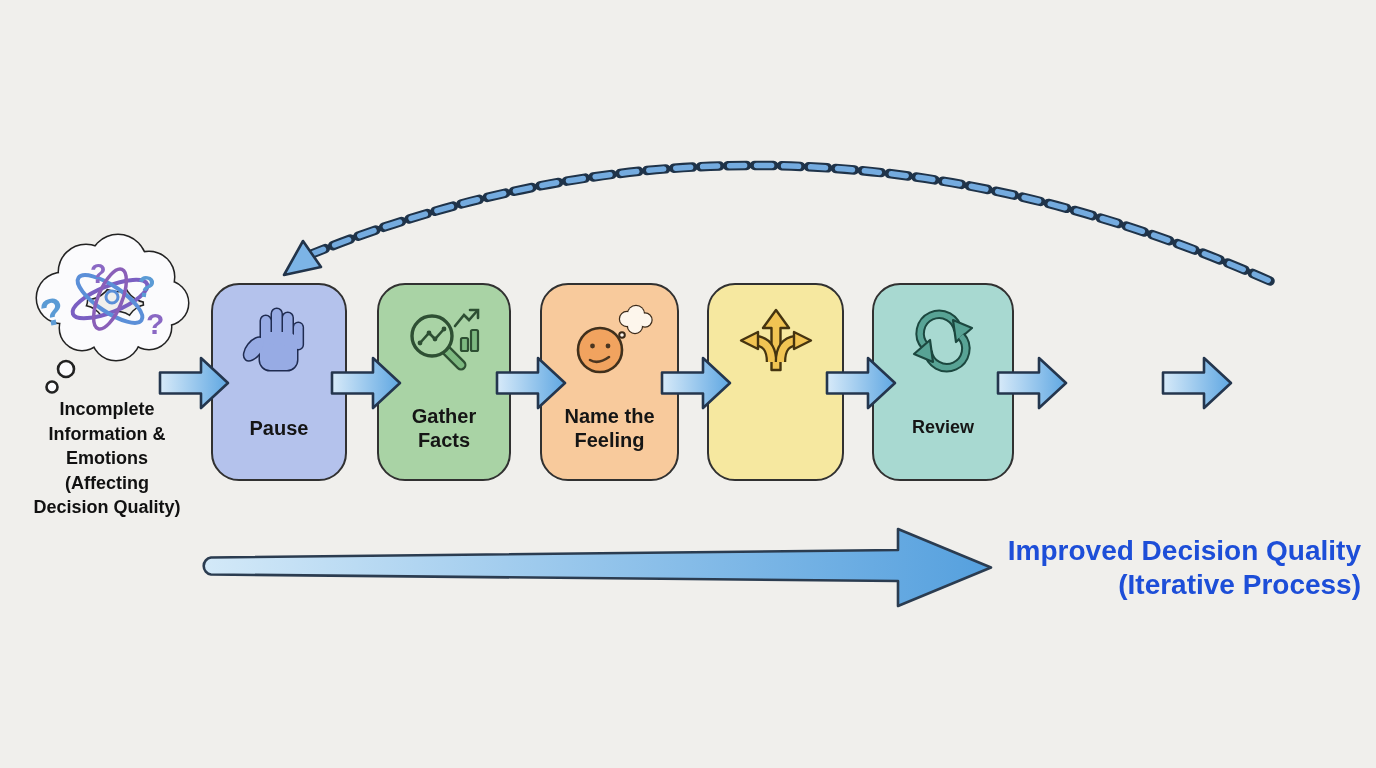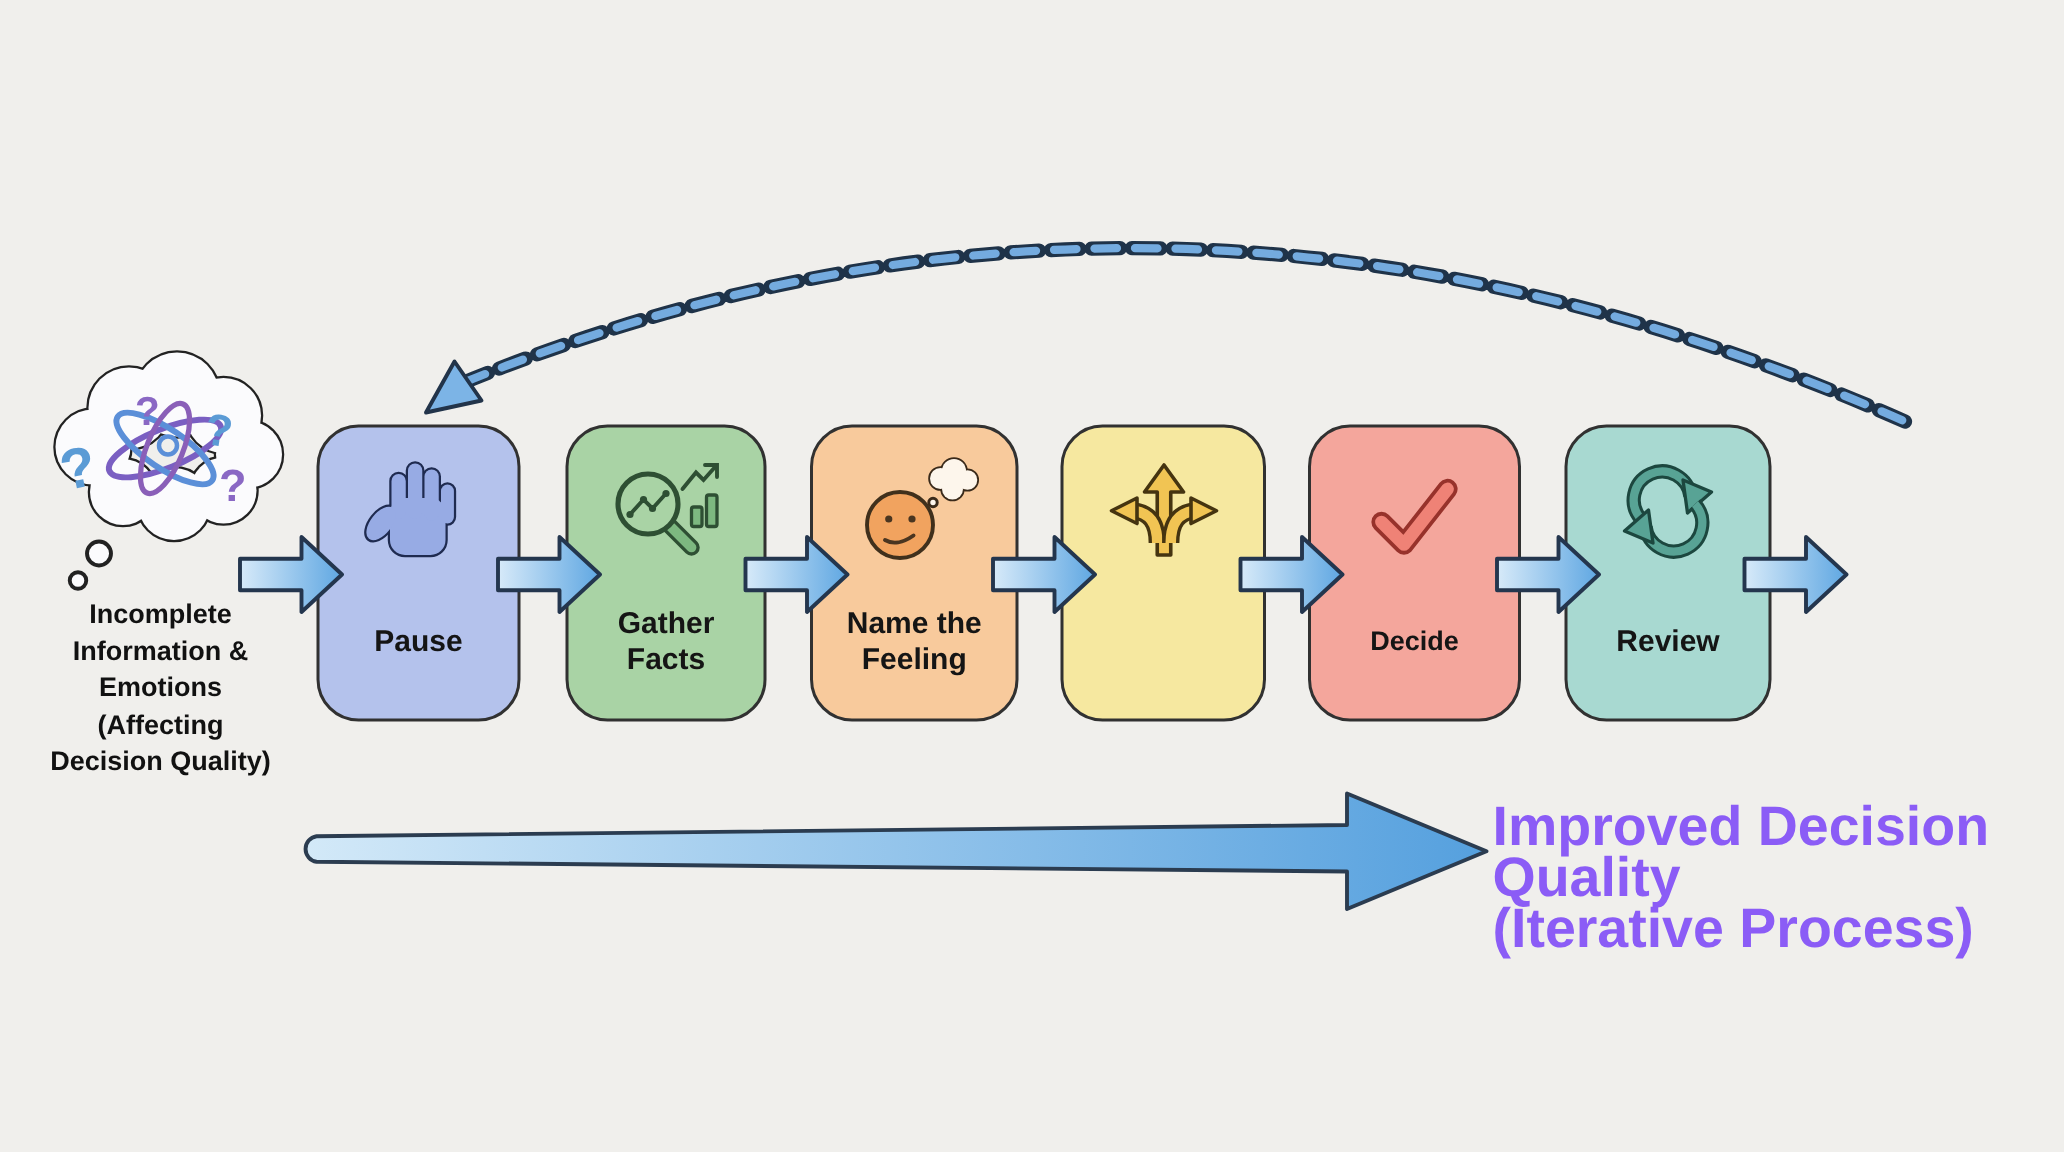--- a/index.html
+++ b/index.html
@@ -46,22 +46,22 @@
   }
   .step:nth-of-type(5) .step-label{font-size:18px;}
 
   .left-label{
     position:absolute;left:10px;top:397px;width:194px;z-index:4;
     font-weight:bold;font-size:18px;line-height:24.5px;
     color:#111;text-align:center;white-space:pre-line;
   }
   .bottom-label{
     position:absolute;left:995px;top:534px;width:366px;z-index:4;
-    font-weight:bold;font-size:37px;line-height:34px;
-    color:#8b5cf6;text-align:left;white-space:pre-line;
+    font-weight:bold;font-size:28px;line-height:34px;
+    color:#1d4ed8;text-align:right;white-space:pre-line;
   }
 </style>
 </head>
 <body>
 
 <div class="canvas">
 
   <svg class="layer bg-layer" width="1376" height="768" viewBox="0 0 1376 768">
     <defs>
       <linearGradient id="bigGrad" x1="0" y1="0" x2="1" y2="0">
@@ -187,31 +187,20 @@
         <path d="M41.5,62 C41.5,48 36,42 26,40.5" fill="none" stroke="#f1c453" stroke-width="7"></path>
         <polygon points="28,32 11,40.5 28,49" fill="#f1c453" stroke="#453410" stroke-width="2.4" stroke-linejoin="round"></polygon>
         <path d="M50.5,62 C50.5,48 56,42 66,40.5" fill="none" stroke="#453410" stroke-width="11.5"></path>
         <path d="M50.5,62 C50.5,48 56,42 66,40.5" fill="none" stroke="#f1c453" stroke-width="7"></path>
         <polygon points="64,32 81,40.5 64,49" fill="#f1c453" stroke="#453410" stroke-width="2.4" stroke-linejoin="round"></polygon>
       </svg>
     </div>
   </div>
 
 
-  <div class="step" style="background: rgb(244, 166, 156);">
-    <div class="step-icon">
-      <svg width="92" height="88" viewBox="0 0 92 84">
-        <path d="M24,48 L39,63 L68,26" fill="none" stroke="#97322b" stroke-width="13.5" stroke-linecap="round" stroke-linejoin="round"></path>
-        <path d="M24,48 L39,63 L68,26" fill="none" stroke="#ef8276" stroke-width="8.5" stroke-linecap="round" stroke-linejoin="round"></path>
-      </svg>
-    </div>
-    <div class="step-label-wrap">
-        <span class="step-label">Decide</span>
-      </div>
-  </div>
 
   <div class="step" style="background: rgb(168, 217, 209);">
     <div class="step-icon">
       <svg width="92" height="88" viewBox="0 0 92 84">
         <path d="M28,46 A19,19 0 1 1 61,31" fill="none" stroke="#1c473f" stroke-width="9.5"></path>
         <path d="M28,46 A19,19 0 1 1 61,31" fill="none" stroke="#58a395" stroke-width="5.5"></path>
         <polygon points="56,20 75,28 59,42" fill="#58a395" stroke="#1c473f" stroke-width="2.2" stroke-linejoin="round"></polygon>
         <path d="M64,36 A19,19 0 1 1 31,51" fill="none" stroke="#1c473f" stroke-width="9.5"></path>
         <path d="M64,36 A19,19 0 1 1 31,51" fill="none" stroke="#58a395" stroke-width="5.5"></path>
         <polygon points="36,62 17,54 33,40" fill="#58a395" stroke="#1c473f" stroke-width="2.2" stroke-linejoin="round"></polygon>

